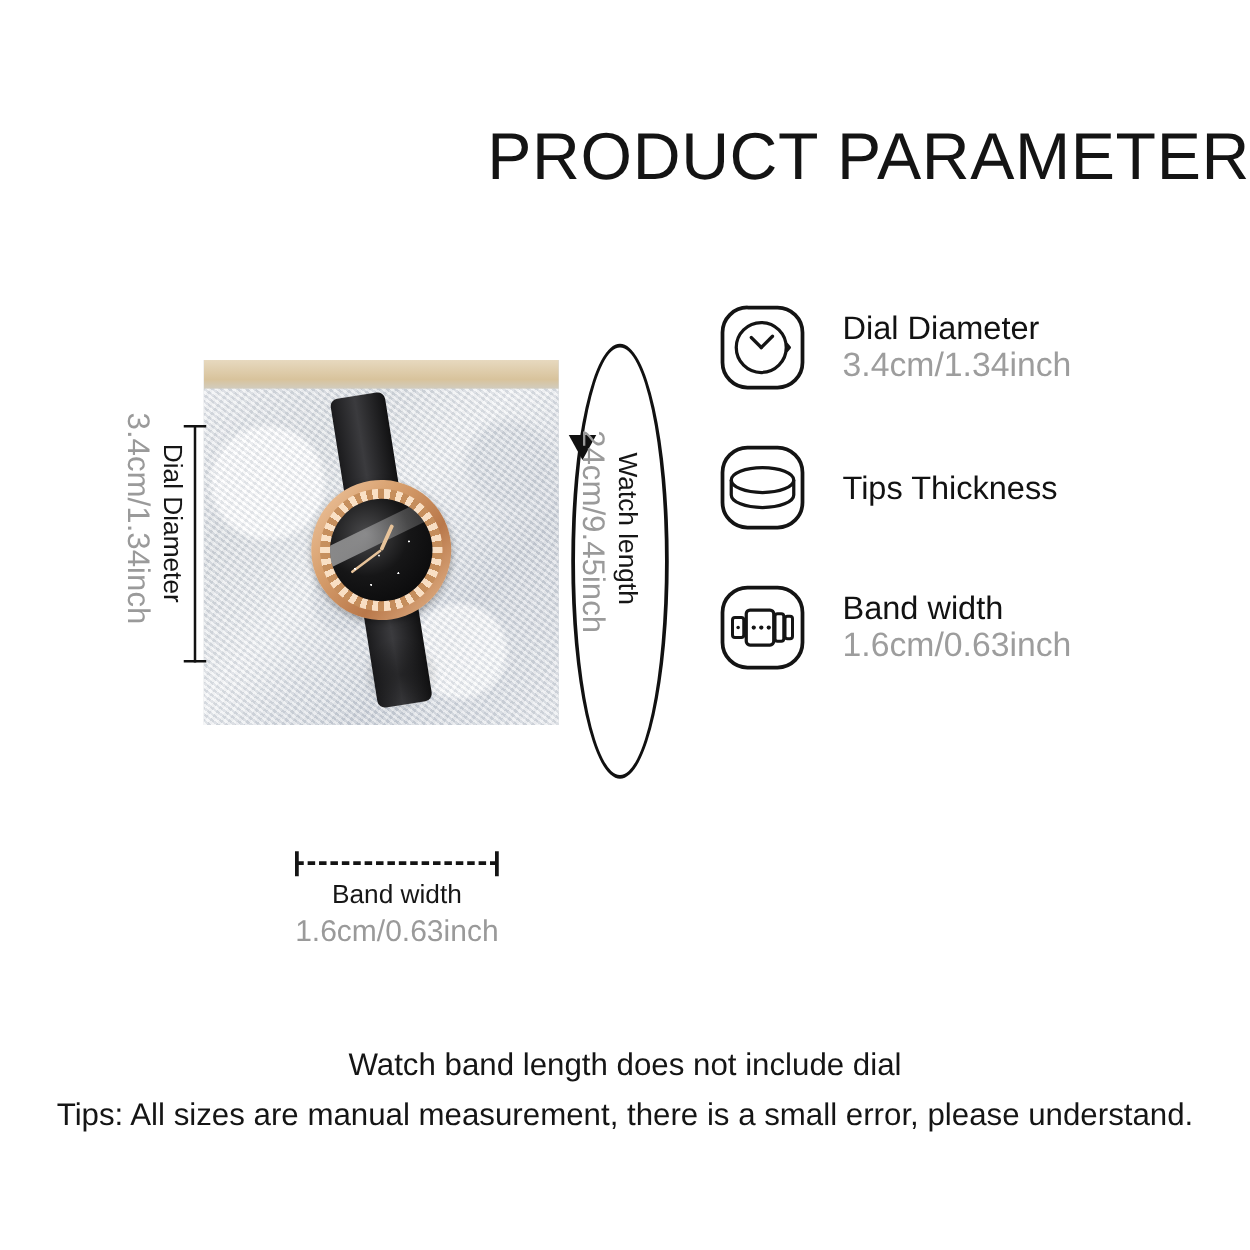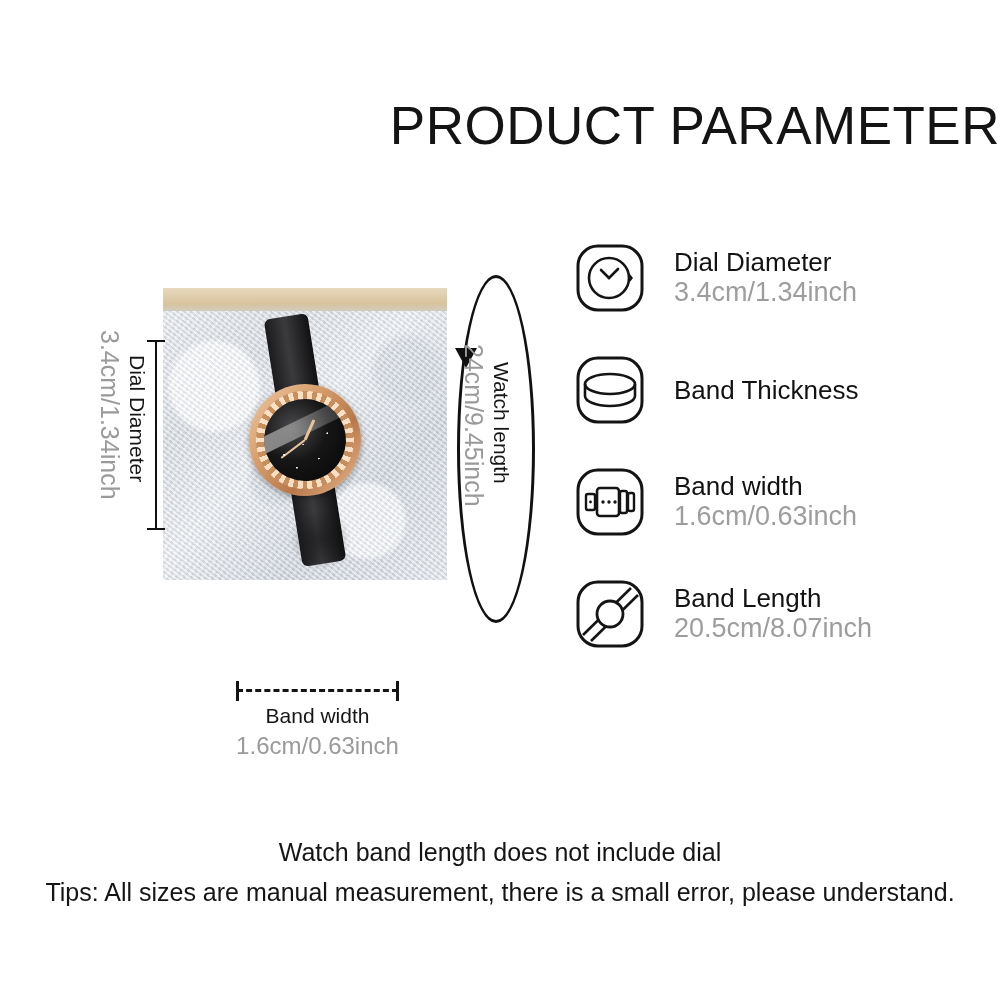--- a/index.html
+++ b/index.html
@@ -363,21 +363,21 @@
 
   <div class="spec-row">
     <div class="spec-icon">
       <svg width="72" height="72" viewBox="0 0 72 72">
         <rect x="4" y="4" width="64" height="64" rx="20" ry="20" fill="none" stroke="#141414" stroke-width="3"></rect>
         <ellipse cx="36" cy="30" rx="25" ry="10" fill="none" stroke="#141414" stroke-width="2.6"></ellipse>
         <path d="M11 30 v12 a25 10 0 0 0 50 0 v-12" fill="none" stroke="#141414" stroke-width="2.6"></path>
       </svg>
     </div>
     <div class="spec-text">
-      <div class="spec-label">Band Thickness</div>
+      <div class="spec-label">Tips Thickness</div>
     </div>
   </div>
 
   <div class="spec-row">
     <div class="spec-icon">
       <svg width="72" height="72" viewBox="0 0 72 72">
         <rect x="4" y="4" width="64" height="64" rx="20" ry="20" fill="none" stroke="#141414" stroke-width="3"></rect>
         <rect x="12" y="28" width="9" height="16" rx="2" fill="none" stroke="#141414" stroke-width="2.4"></rect>
         <rect x="23" y="22" width="22" height="28" rx="3" fill="none" stroke="#141414" stroke-width="2.6"></rect>
         <rect x="46" y="25" width="7" height="22" rx="2" fill="none" stroke="#141414" stroke-width="2.4"></rect>
@@ -387,34 +387,20 @@
         <circle cx="41" cy="36" r="1.7" fill="#141414"></circle>
         <circle cx="16.5" cy="36" r="1.4" fill="#141414"></circle>
       </svg>
     </div>
     <div class="spec-text">
       <div class="spec-label">Band width</div>
       <div class="spec-value">1.6cm/0.63inch</div>
     </div>
   </div>
 
-  <div class="spec-row">
-    <div class="spec-icon">
-      <svg width="72" height="72" viewBox="0 0 72 72">
-        <rect x="4" y="4" width="64" height="64" rx="20" ry="20" fill="none" stroke="#141414" stroke-width="3"></rect>
-        <path d="M9 57 L57 10" fill="none" stroke="#141414" stroke-width="2.6"></path>
-        <path d="M17 63 L64 17" fill="none" stroke="#141414" stroke-width="2.6"></path>
-        <circle cx="36" cy="36" r="13" fill="#ffffff" stroke="#141414" stroke-width="2.8"></circle>
-      </svg>
-    </div>
-    <div class="spec-text">
-      <div class="spec-label">Band Length</div>
-      <div class="spec-value">20.5cm/8.07inch</div>
-    </div>
-  </div>
 
 
 </div>
 
 <div class="footer">
   <div class="footer-line1">Watch band length does not include dial</div>
   <div class="footer-line2">Tips: All sizes are manual measurement, there is a small error, please understand.</div>
 </div>
 
 </body></html>

